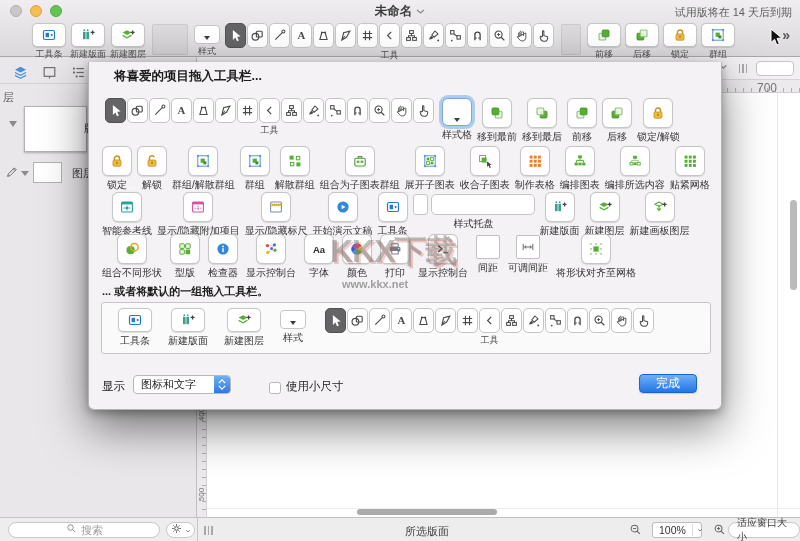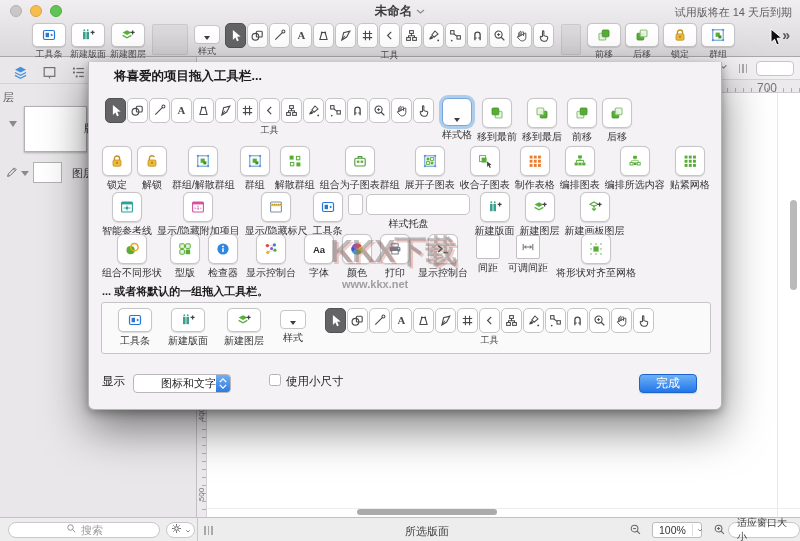--- a/index.html
+++ b/index.html
@@ -116,25 +116,25 @@
   .dg-item .ibtn { height:30px; min-width:30px; border-radius:6px; }
   .dg-item .lbl, .df-item .lbl { font-size:10px; color:#333; margin-top:2px; white-space:nowrap; }
   .tray { display:flex; align-items:center; gap:3px; margin-top:2px; }
   .tray-sq { width:15px; height:21px; background:#fff; border:1px solid #c7c5c7; border-radius:3px; }
   .tray-wide { width:104px; height:21px; background:#fff; border:1px solid #c7c5c7; border-radius:5px; }
   .sqempty { width:24px; height:24px; background:#fff; border:1px solid #c2c0c2; border-radius:2px;
              display:flex; align-items:center; justify-content:center; margin-top:1px; }
   .def-title { position:absolute; left:13px; top:222px; font-size:11px; font-weight:bold; color:#1c1c1c; }
   .defbox { position:absolute; left:12px; top:240px; width:610px; height:52px; background:#fbfafb;
             border:1px solid #c6c4c6; border-radius:3px; display:flex; align-items:flex-start; gap:16px; padding:5px 0 0 16px; }
-  .dfoot { position:absolute; left:13px; top:312px; right:13px; height:20px; display:flex; align-items:flex-start; }
+  .dfoot { position:absolute; left:13px; top:312px; right:13px; height:20px; display:flex; align-items:flex-end; }
   .show-lbl { font-size:11.5px; color:#222; margin-right:8px; }
   .popup { width:98px; height:19px; background:#fff; border:1px solid #b9b7b9; border-radius:4px;
            display:flex; align-items:center; font-size:11px; color:#222; overflow:hidden; }
-  .popup .pv { padding-left:7px; flex:1; white-space:nowrap;margin-left:20px; }
+  .popup .pv { padding-left:7px; flex:1; white-space:nowrap; }
   .popup .cap { width:16px; height:100%; background:linear-gradient(#72aef2,#2d7ae4); display:flex; flex-direction:column;
                 align-items:center; justify-content:center; gap:1px; }
   .checkbox { width:12px; height:12px; background:#fff; border:1px solid #b5b3b5; border-radius:2.5px; margin:0 5px 0 38px; }
   .cb-lbl { font-size:11.5px; color:#222; }
   .donebtn { position:absolute; right:11px; top:0px; width:58px; height:19px; border-radius:4px; color:#fff;
              background:linear-gradient(#6fb0f7,#2176e8); border:1px solid #1b63cd; font-size:12px;
              display:flex; align-items:center; justify-content:center; box-shadow:0 1px 1px rgba(0,0,0,0.15); }
 
   
   .watermark { position:absolute; left:330px; top:230px; z-index:30; pointer-events:none; }
@@ -591,20 +591,30 @@
         </div>
         <div class="item dg-item">
           <div class="ibtn">
             <svg viewBox="0 0 16 16" width="16" height="16">
               <rect x="3" y="6.2" width="6.8" height="6.8" rx="1" fill="#57ae35" stroke="#3f8f24" stroke-width="0.8"></rect>
               <rect x="6.2" y="3" width="6.8" height="6.8" rx="1" fill="#eaf4e4" fill-opacity="0.92" stroke="#8fc27c" stroke-width="1.1"></rect>
             </svg>
           </div>
           <div class="lbl">后移</div>
         </div>
+        <div class="item dg-item">
+          <div class="ibtn">
+            <svg viewBox="0 0 16 16" width="16" height="16">
+              <path d="M5.4 7.2V5.6a2.6 2.6 0 015.2 0v1.6" fill="none" stroke="#c29321" stroke-width="1.4"></path>
+              <rect x="4" y="7" width="8" height="6.2" rx="1.2" fill="#efbb3d" stroke="#c29321" stroke-width="0.8"></rect>
+              <circle cx="8" cy="9.7" r="1" fill="#a87c15"></circle>
+            </svg>
+          </div>
+          <div class="lbl">锁定/解锁</div>
+        </div>
       </div>
     <div class="dgrow r2">
         <div class="item dg-item">
           <div class="ibtn">
             <svg viewBox="0 0 16 16" width="16" height="16">
               <path d="M5.4 7.2V5.6a2.6 2.6 0 015.2 0v1.6" fill="none" stroke="#c29321" stroke-width="1.4"></path>
               <rect x="4" y="7" width="8" height="6.2" rx="1.2" fill="#efbb3d" stroke="#c29321" stroke-width="0.8"></rect>
               <circle cx="8" cy="9.7" r="1" fill="#a87c15"></circle>
             </svg>
           </div>
@@ -777,20 +787,29 @@
         </div>
         <div class="item dg-item">
           <div class="ibtn">
             <svg viewBox="0 0 16 16" width="16" height="16">
               <rect x="2.6" y="3" width="10.8" height="10" rx="1" fill="#fff" stroke="#7d8ea6" stroke-width="1.1"></rect>
               <rect x="2.6" y="4.8" width="10.8" height="2.4" fill="#f2c43d"></rect>
               <path d="M4.6 4.8v1.2M6.6 4.8v1.6M8.6 4.8v1.2M10.6 4.8v1.6M12.4 4.8v1.2" stroke="#a8821a" stroke-width="0.7"></path>
             </svg>
           </div>
           <div class="lbl">显示/隐藏标尺</div>
+        </div>
+        <div class="item dg-item">
+          <div class="ibtn">
+            <svg viewBox="0 0 16 16" width="16" height="16">
+              <circle cx="8" cy="8" r="5.6" fill="#2f87e0"></circle>
+              <path d="M6.7 5.7l3.8 2.3-3.8 2.3z" fill="#fff"></path>
+            </svg>
+          </div>
+          <div class="lbl">开始演示文稿</div>
         </div>
         <div class="item dg-item">
           <div class="ibtn">
             <svg viewBox="0 0 16 16" width="16" height="16">
               <rect x="2.5" y="3.5" width="11" height="9" rx="1.5" fill="#fff" stroke="#2577d8" stroke-width="1.2"></rect>
               <rect x="4.6" y="5.8" width="3.4" height="4.4" fill="#2577d8"></rect>
               <path d="M9.8 6.6l2.4 1.4-2.4 1.4z" fill="#2577d8"></path>
             </svg>
           </div>
           <div class="lbl">工具条</div>

